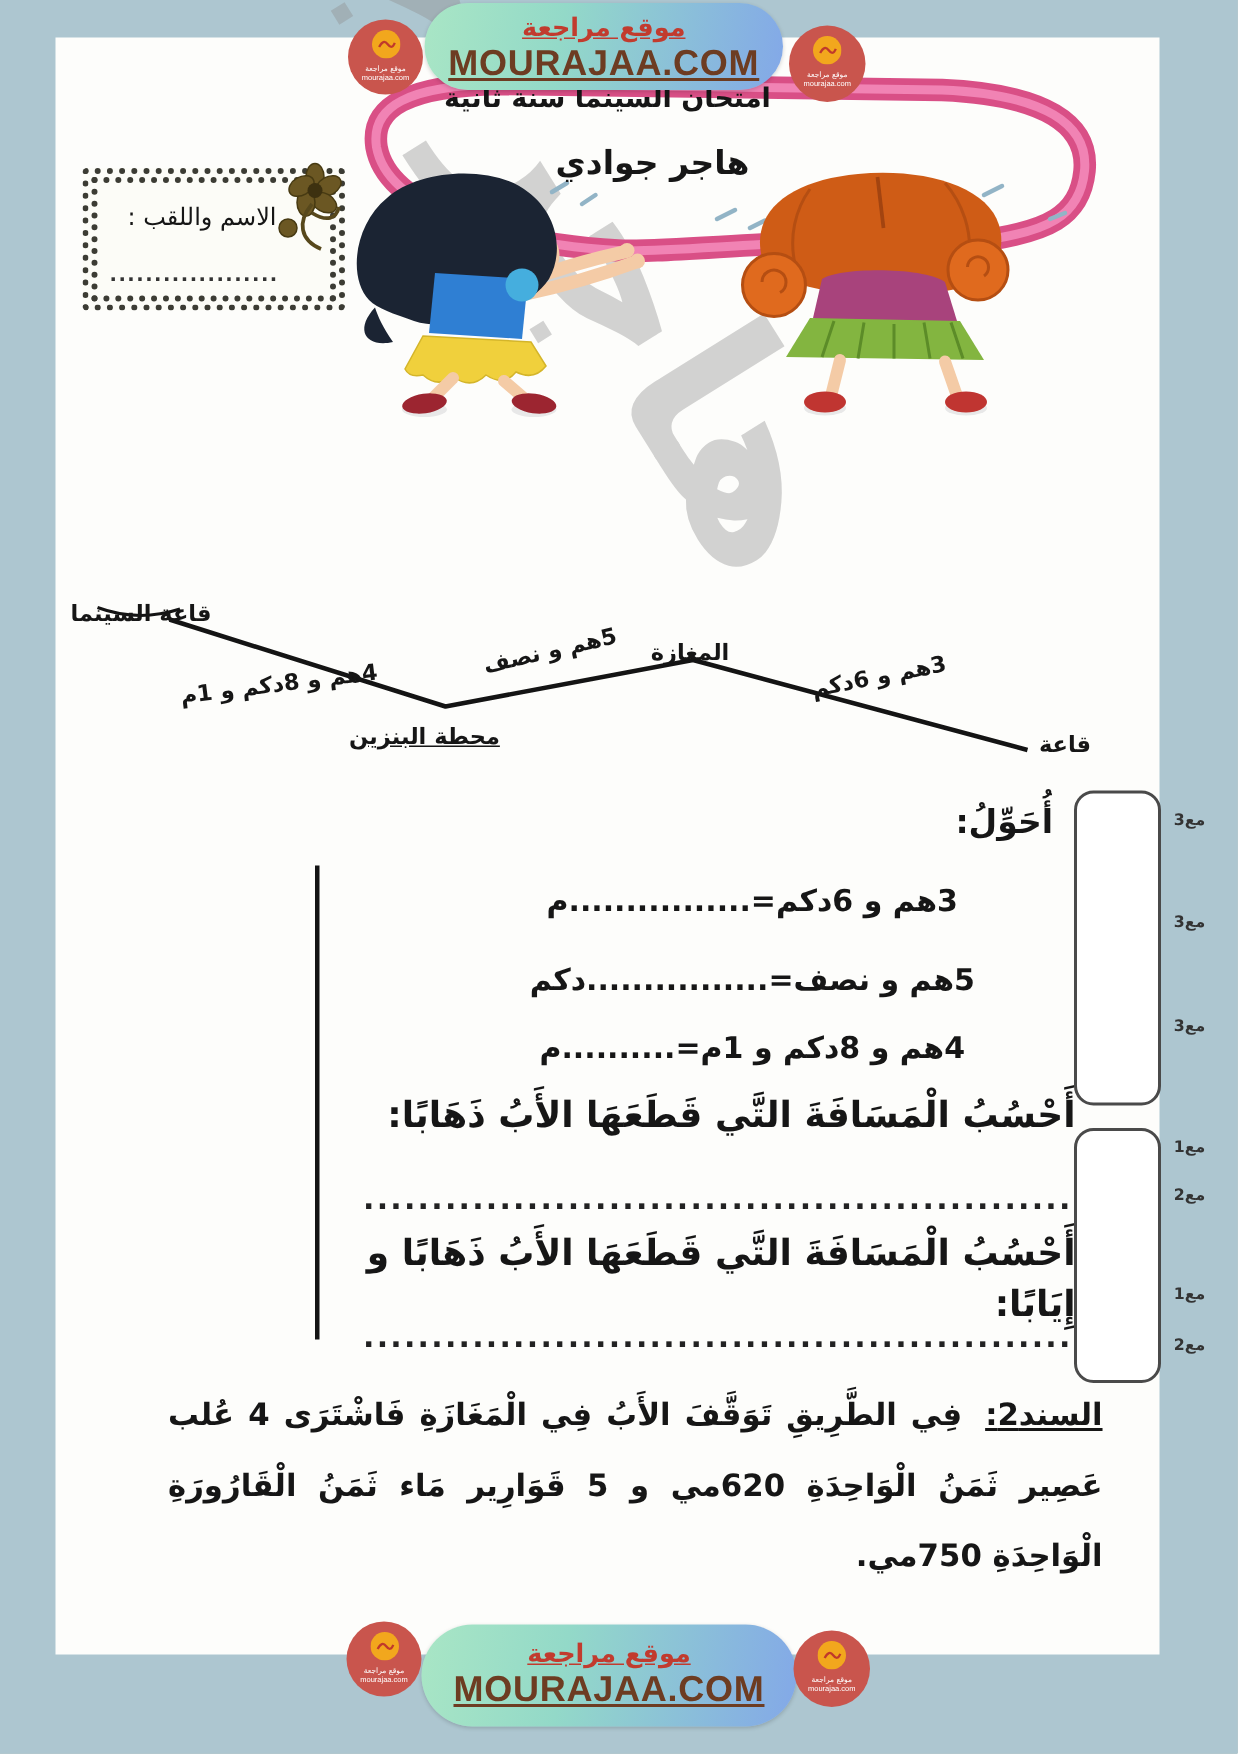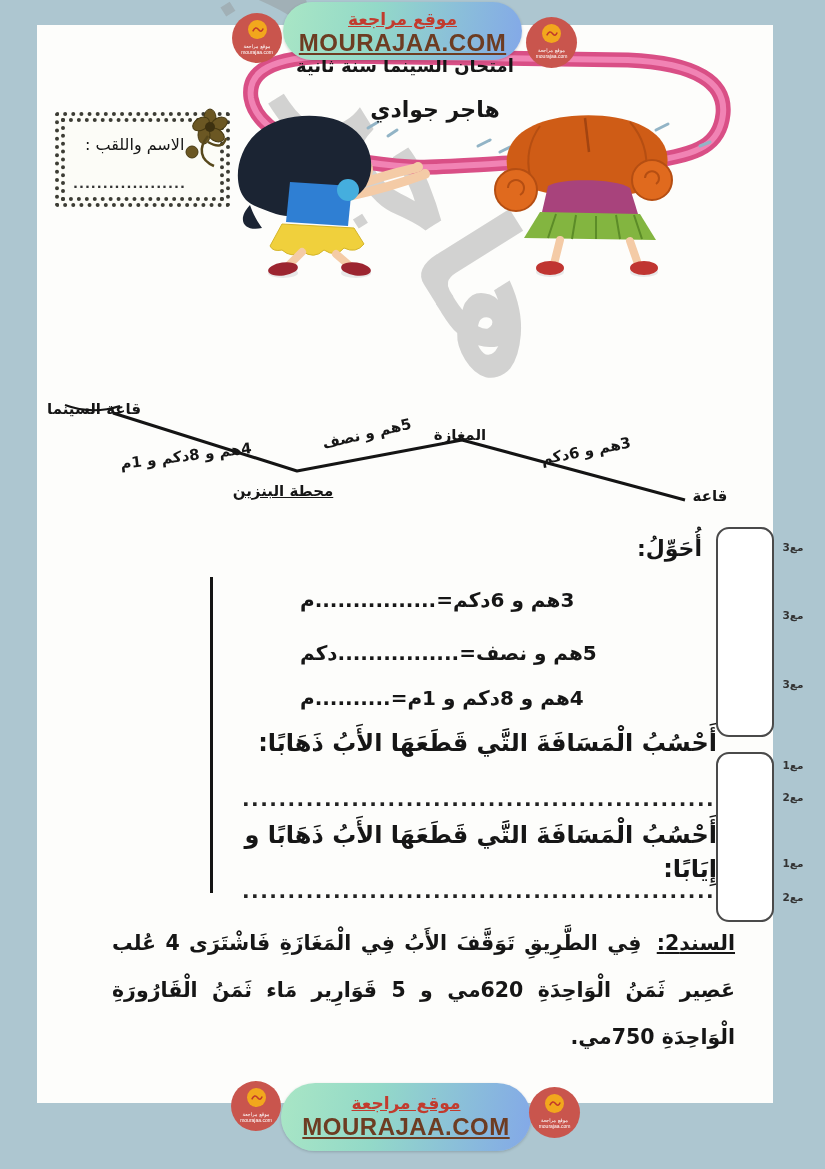--- a/index.html
+++ b/index.html
@@ -41,21 +41,21 @@
   .sanad{text-decoration:underline;margin-left:6px;}
   .ex2{position:absolute;left:112px;top:920px;width:623px;z-index:10;direction:rtl;
        text-align:justify;font-size:20.5px;font-weight:bold;line-height:47px;}
   
   .diag{position:absolute;left:30px;top:383px;z-index:9;}
   .dlabel{position:absolute;z-index:11;font-size:15px;font-weight:bold;white-space:nowrap;
           direction:rtl;text-align:center;}
   
   .convHead{position:absolute;left:590px;top:536px;width:112px;z-index:10;direction:rtl;
             text-align:right;font-size:22px;font-weight:bold;}
-  .convLine{position:absolute;left:300px;width:403px;z-index:10;direction:rtl;text-align:left;
+  .convLine{position:absolute;left:300px;width:403px;z-index:10;direction:rtl;text-align:center;
             font-size:20px;font-weight:600;}
   .vrule{position:absolute;left:210px;top:577px;width:3px;height:316px;background:#141414;z-index:10;}
   .q{position:absolute;left:200px;width:517px;z-index:10;direction:rtl;text-align:right;
      font-size:24px;font-weight:bold;line-height:34px;}
   .dotsLine{position:absolute;left:242px;width:478px;height:18px;line-height:15px;z-index:10;
             overflow:hidden;white-space:nowrap;font-size:20px;font-weight:bold;
             letter-spacing:1.5px;color:#222;}
   
   .mbox{position:absolute;left:716px;width:54px;background:#fff;border:2px solid #4a4a4a;
         border-radius:13px;z-index:12;}

